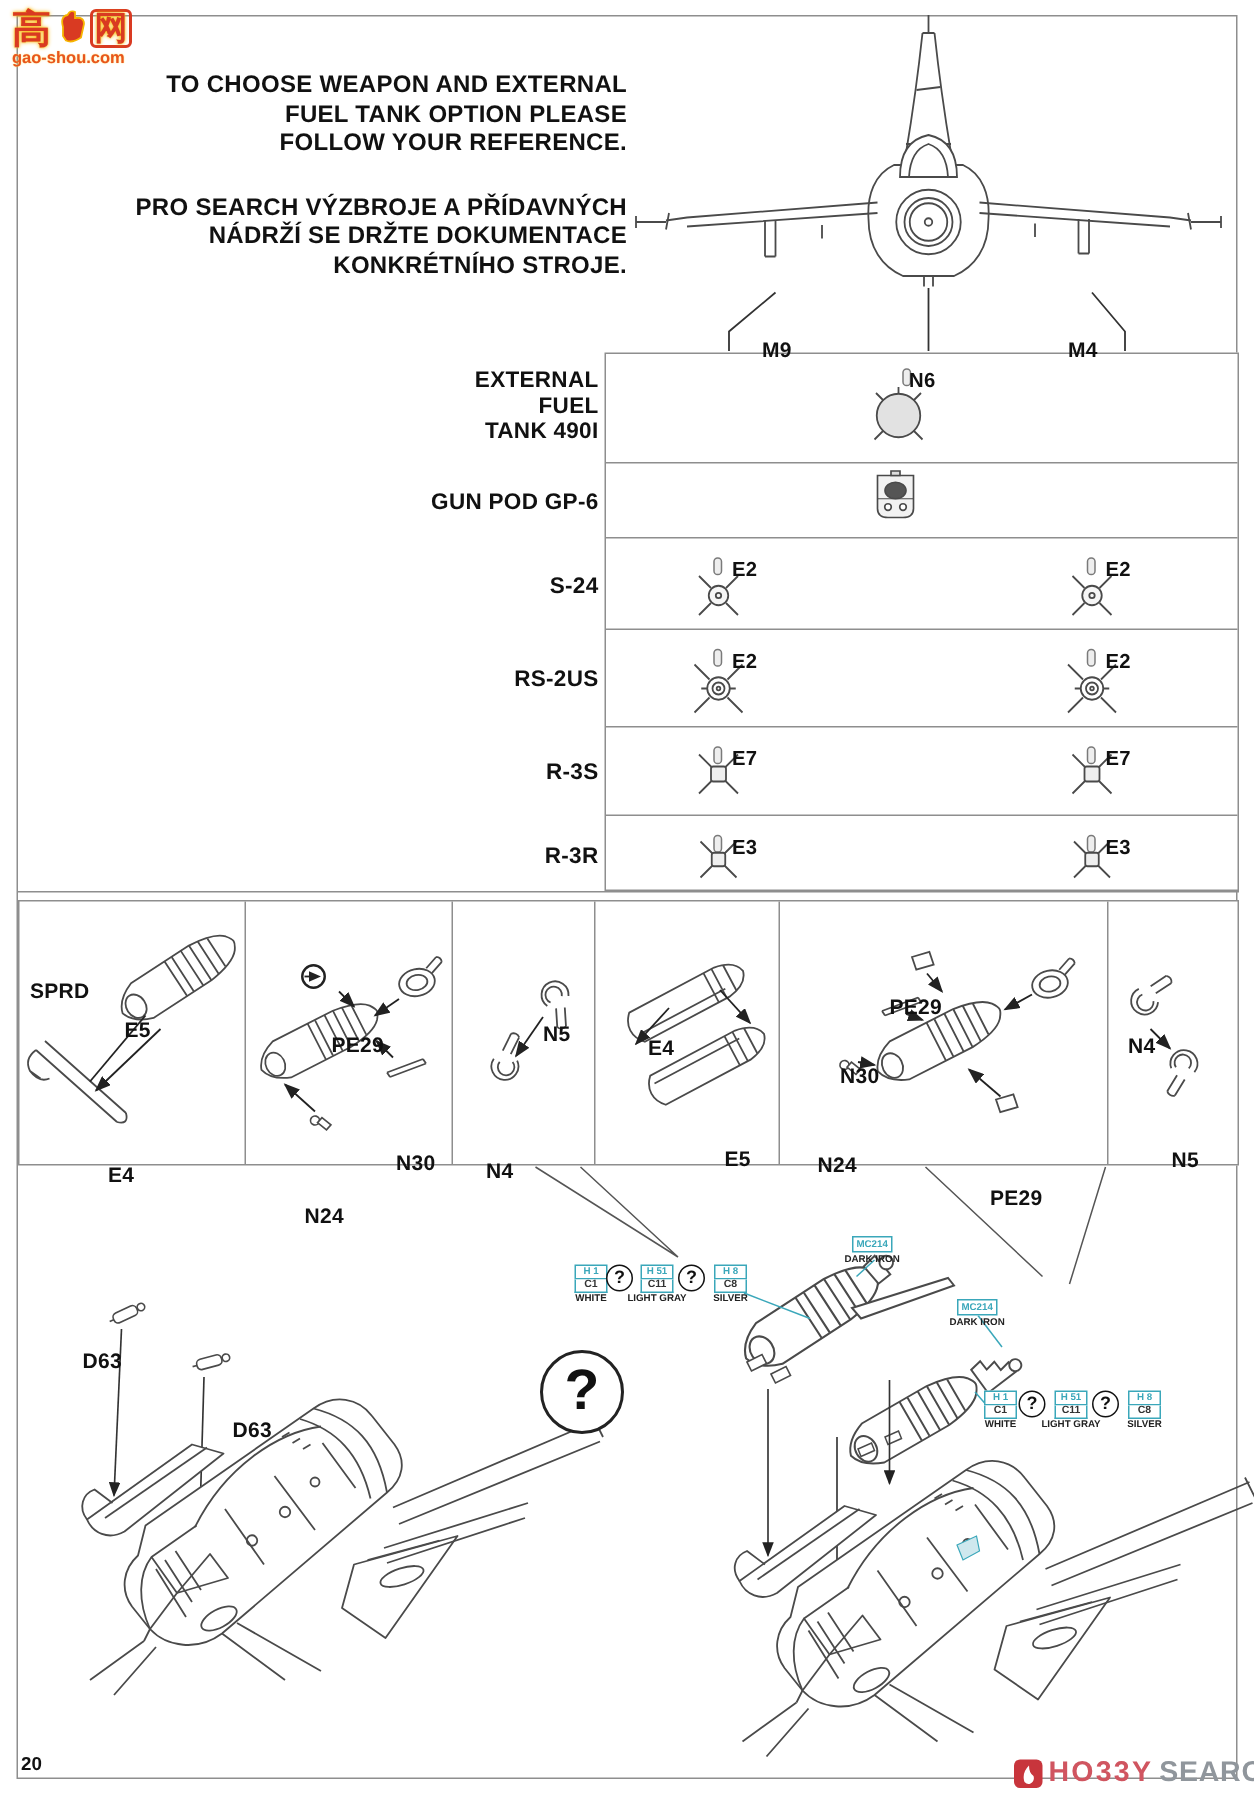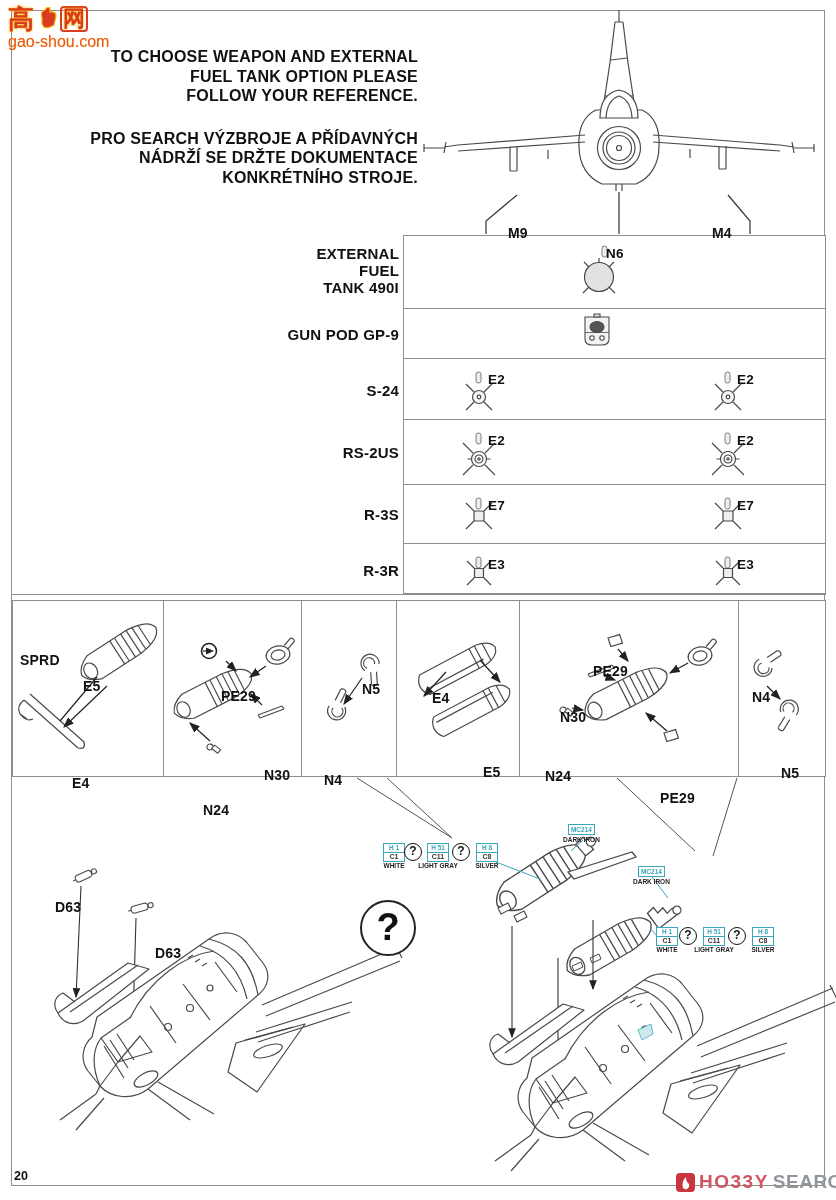--- a/index.html
+++ b/index.html
@@ -7,21 +7,21 @@
         font-family:"Liberation Sans",sans-serif;color:#111;}
   .border{position:absolute;left:11px;top:10px;width:814px;height:1176px;
           border:1.5px solid #8e8e8e;box-sizing:border-box;pointer-events:none;}
   svg.art{position:absolute;left:0;top:0;z-index:2;}
   
   .wm{position:absolute;left:8px;top:6px;z-index:6;line-height:1;}
   .wm .row{display:flex;align-items:center;gap:2px;}
   .wm .ch{font-size:26px;font-weight:bold;color:#d93a22;
           text-shadow:0 0 1px #f7b500,0 0 3px #f7b500;}
   .wm .boxed{border:2px solid #d93a22;border-radius:4px;padding:0 1px;font-size:22px;}
-  .wm .url{font-size:16px;font-weight:normal;color:#e8551e;margin-top:2px;
+  .wm .url{font-size:11px;font-weight:bold;color:#e8551e;margin-top:2px;
            text-shadow:0 0 1px #ffd54f;}
   
   .instr{position:absolute;left:8px;top:47px;width:410px;text-align:right;z-index:3;}
   .instr div{font-size:16px;font-weight:bold;line-height:19.5px;letter-spacing:.2px;}
   .instr .gap{height:23px;}
   
   .lbl{position:absolute;font-weight:bold;font-size:13.5px;color:#111;
        white-space:nowrap;z-index:4;letter-spacing:.2px;}
   .lbl14{font-size:14px;margin-top:46px;}
   
@@ -97,21 +97,21 @@
     <div class="hdiv" style="top:248px"></div>
     <div class="hdiv" style="top:307px"></div>
   </div>
   <div class="fullline" style="top:594px"></div>
 
   <div class="rowlbl center" style="top:245px">
     <div>EXTERNAL</div>
     <div>FUEL</div>
     <div>TANK 490I</div>
   </div>
-  <div class="rowlbl" style="top:326px">GUN POD GP-9</div>
+  <div class="rowlbl" style="top:326px">GUN POD GP-6</div>
   <div class="rowlbl" style="top:382px">S-24</div>
   <div class="rowlbl" style="top:444px">RS-2US</div>
   <div class="rowlbl" style="top:506px">R-3S</div>
   <div class="rowlbl" style="top:562px">R-3R</div>
 
   <span class="lbl" style="left:606px;top:246px">N6</span>
   <span class="lbl" style="left:488px;top:372px">E2</span>
   <span class="lbl" style="left:737px;top:372px">E2</span>
   <span class="lbl" style="left:488px;top:433px">E2</span>
   <span class="lbl" style="left:737px;top:433px">E2</span>

